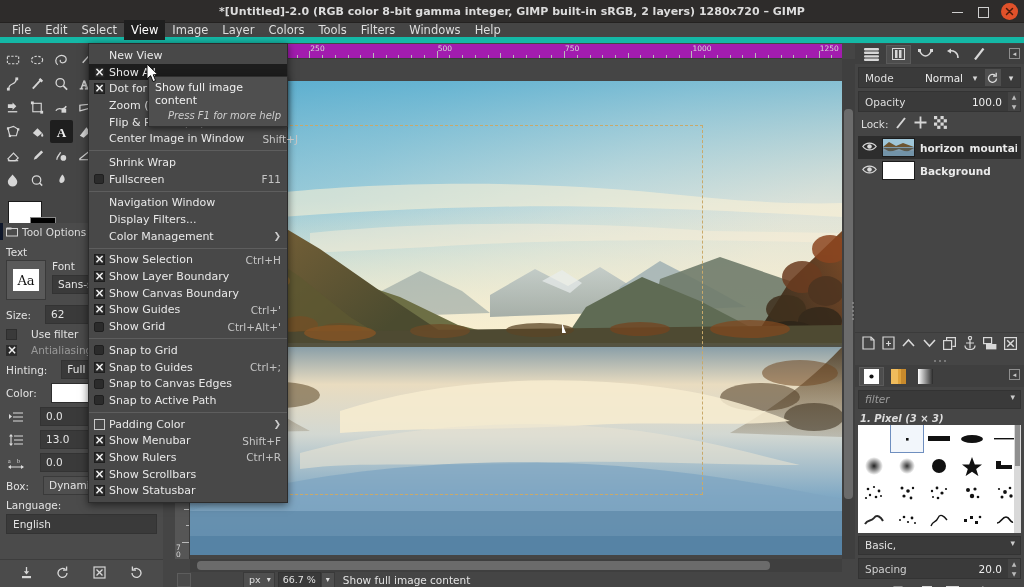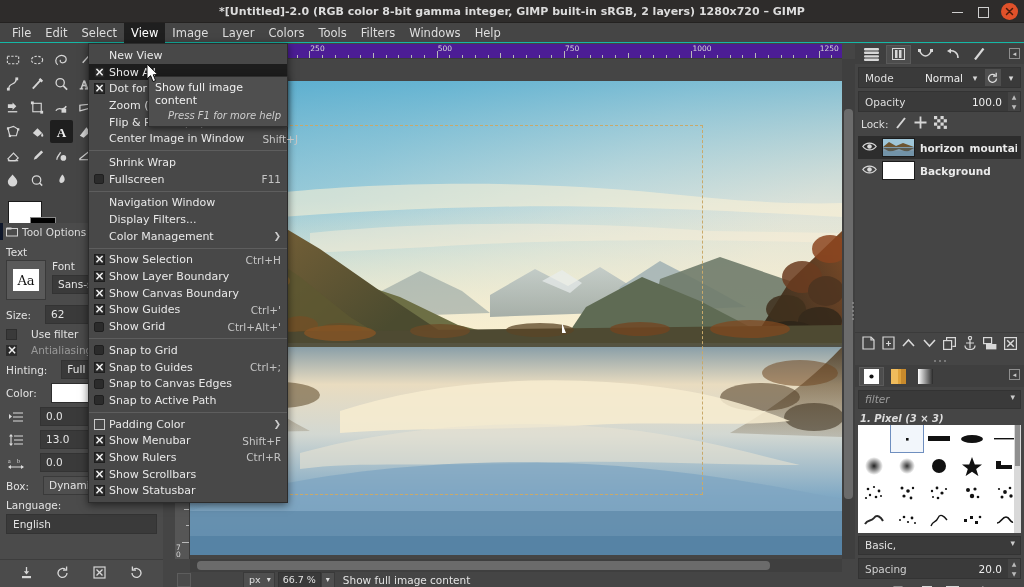--- a/index.html
+++ b/index.html
@@ -30,21 +30,21 @@
   .wbtn.close {
     width:17px;height:17px;border-radius:50%;
     background:#e0512a; display:flex;align-items:center;justify-content:center;
   }
   .wbtn.close svg { display:block; }
 
   
   .menubar {
     position:absolute; top:23px; left:0; width:1024px; height:20px;
     background:#454545; display:flex; align-items:center; padding-left:5px;
-    border-bottom:1px solid #14b8a6;
+    border-bottom:6px solid #14b8a6;
   }
   .menubar .mi {
     padding:2px 7px; font-size:11.5px; color:#dedede; line-height:16px; cursor:default;
   }
   .menubar .mi.active { background:#1f1f1f; color:#ffffff; }
 
   
   .leftcol {
     position:absolute; top:44px; left:0; width:175px; height:543px;
     background:#454545;
@@ -119,21 +119,21 @@
     background:#4b4b4b; border-top:1px solid #3d3d3d;
     display:flex; align-items:center; justify-content:space-around; padding:0 8px;
   }
 
   
   .imgwin {
     position:absolute; top:44px; left:175px; width:680px; height:543px;
     background:#454545;
   }
   .ruler-corner { position:absolute; left:0; top:0; width:15px; height:15px; background:#555; border-right:1px solid #3a3a3a;border-bottom:1px solid #3a3a3a;}
-  .ruler-h { position:absolute; left:15px; top:0; right:13px; height:15px; background:#4c1d95; border-bottom:1px solid #3a3a3a; overflow:hidden;}
+  .ruler-h { position:absolute; left:15px; top:0; right:13px; height:15px; background:#a21caf; border-bottom:1px solid #3a3a3a; overflow:hidden;}
   .ruler-v { position:absolute; left:0; top:15px; width:15px; bottom:28px; background:#565656; border-right:1px solid #3a3a3a; overflow:hidden;}
   .tickmark { position:absolute; bottom:0; width:1px; background:#b9b9b9; }
   .ticklabel { position:absolute; top:0px; font-size:7.5px; color:#d8d8d8; line-height:9px; padding-left:1px;}
   .vtick { position:absolute; right:0; height:1px; background:#b9b9b9; }
   .vlabel { position:absolute; left:1px; font-size:7.5px; color:#d8d8d8; width:9px; line-height:7.5px; word-break:break-all;}
 
   .canvas-holder {
     position:absolute; left:15px; top:15px; right:13px; bottom:28px;
     background:#454545; overflow:hidden;
   }

